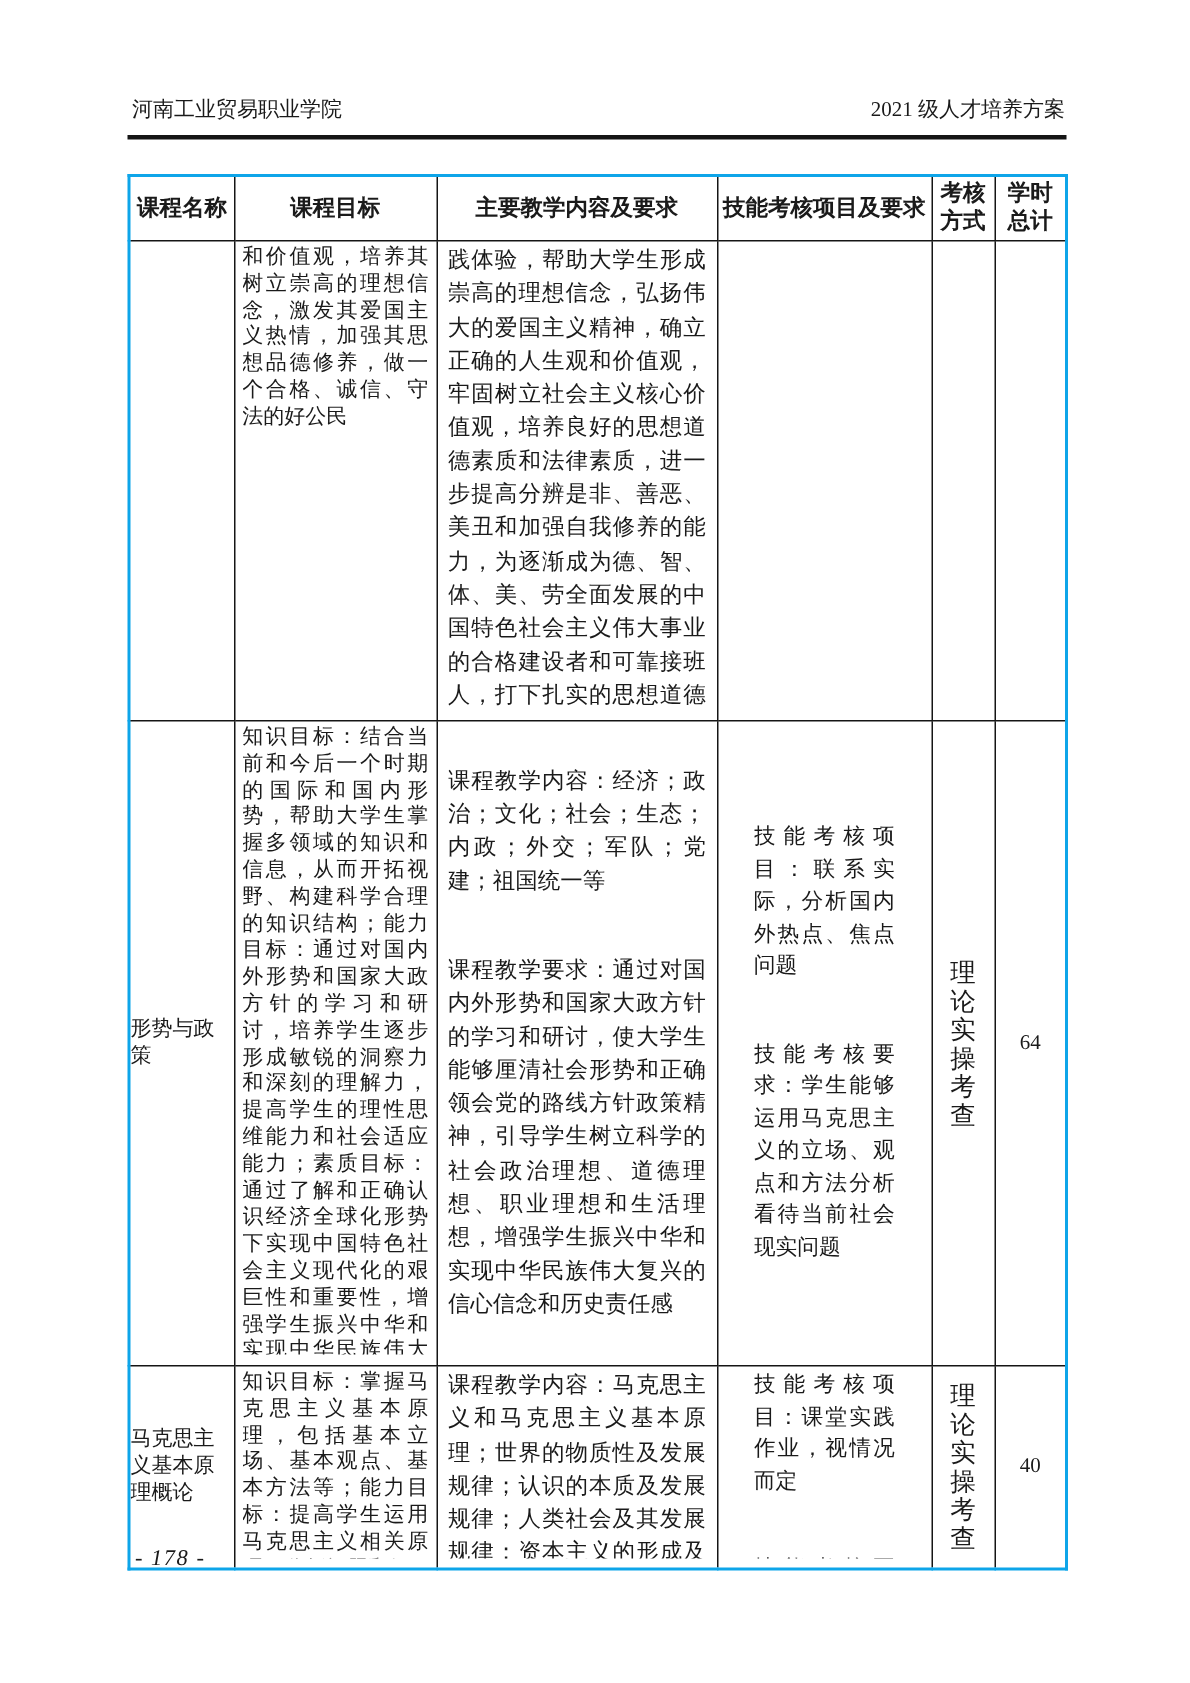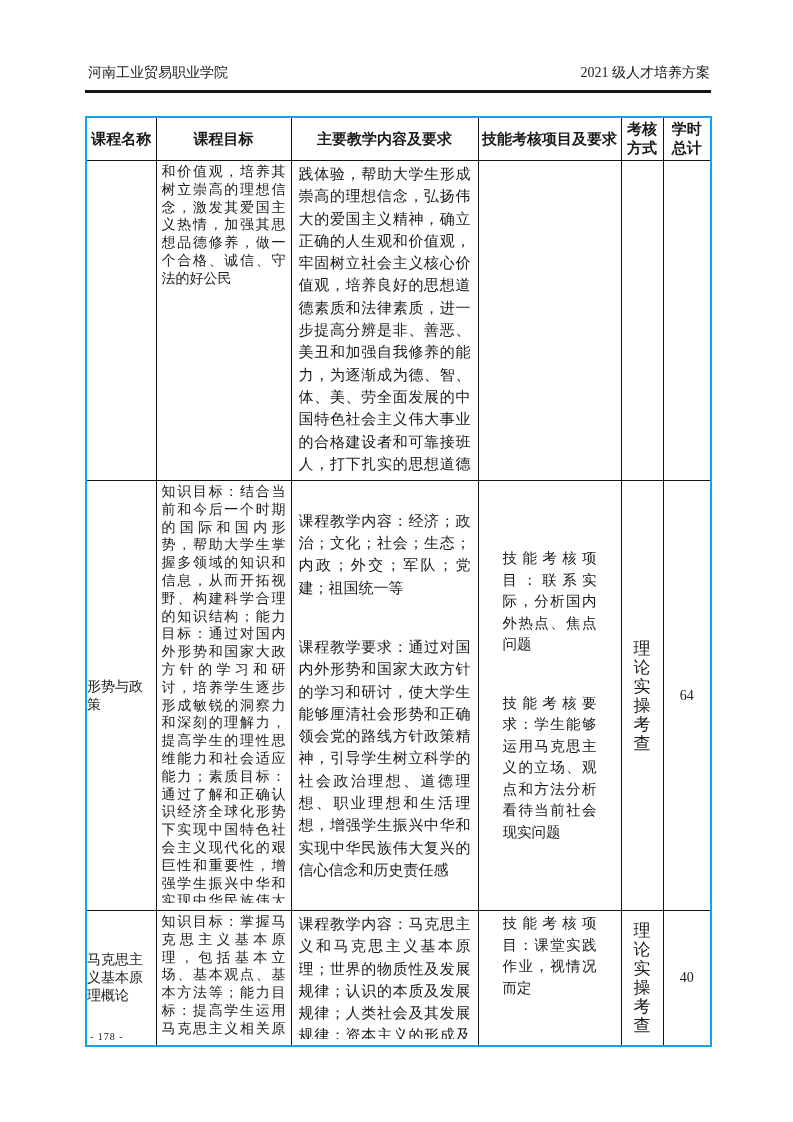--- a/index.html
+++ b/index.html
@@ -39,21 +39,21 @@
   td.mid { vertical-align:middle; }
 
   .clip { overflow:hidden; }
   .r1 .clip { max-height:312px; }
   .r2 .clip { max-height:420px; }
   .r3 .clip { max-height:126px; }
 
   .cell-par { margin:0; }
   .cell-par + .cell-par { margin-top:37px; }
 
-  .page-number { position:absolute; left:90px; top:1031px; font-size:10px; letter-spacing:1px; }
+  .page-number { position:absolute; left:90px; top:1031px; font-size:15px; letter-spacing:1px;font-style:italic; }
 </style>
 </head>
 <body>
 
 <div class="page">
 
   <div class="hdr-left">河南工业贸易职业学院</div>
   <div class="hdr-right">2021 级人才培养方案</div>
   <div class="hdr-rule"></div>
 

